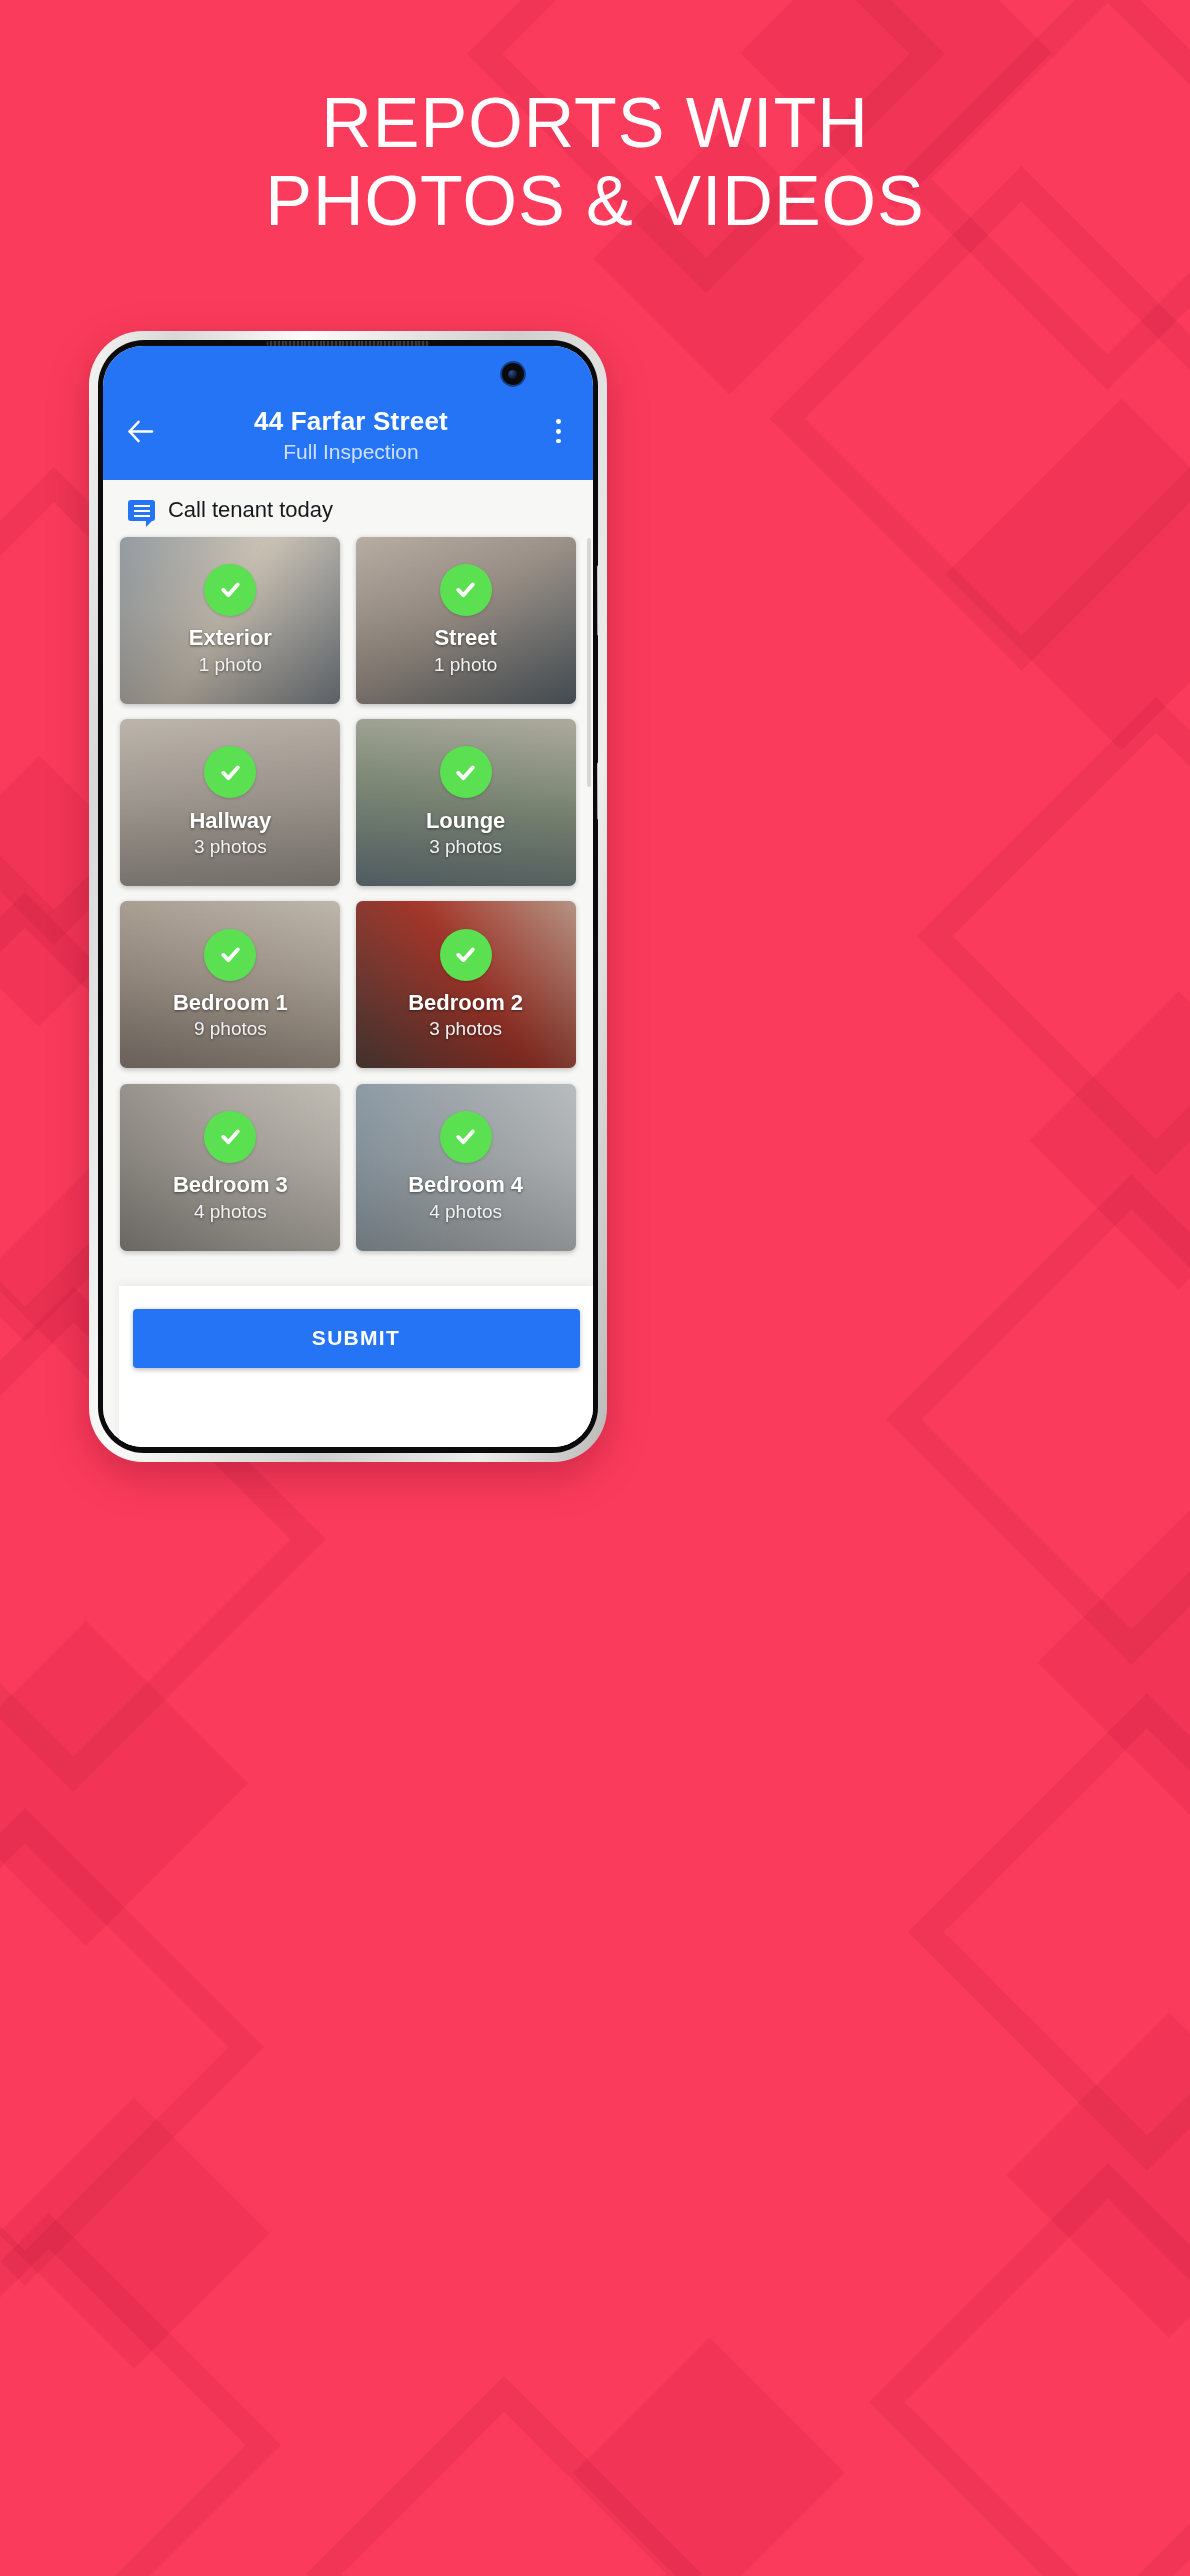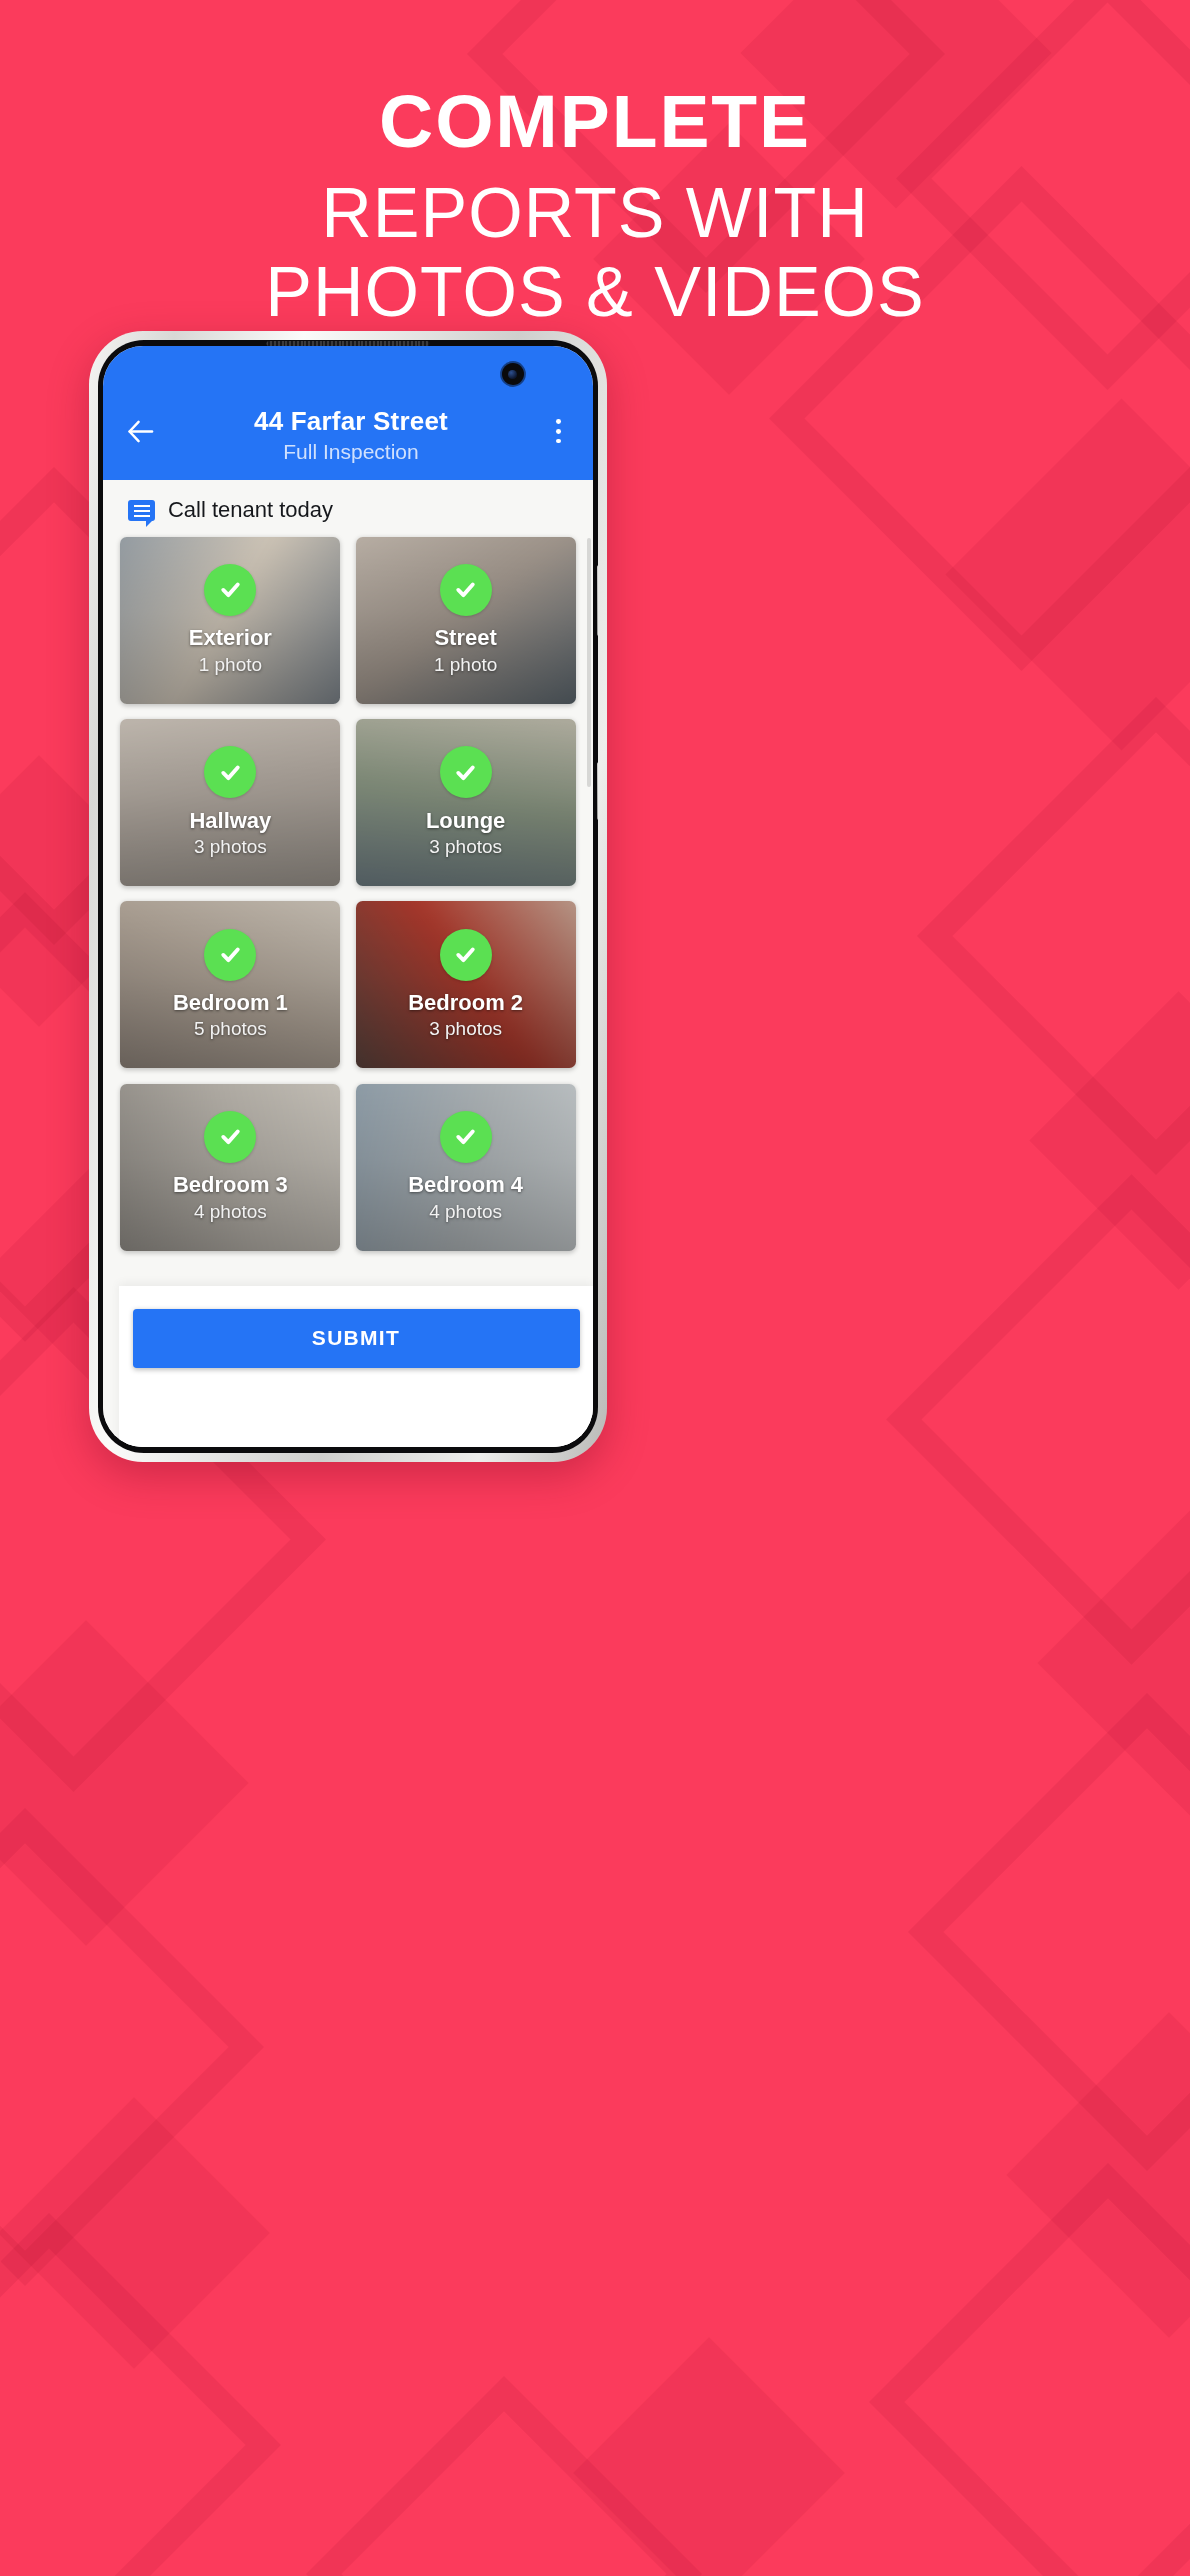--- a/index.html
+++ b/index.html
@@ -335,21 +335,20 @@
   <div class="dia dark" style="left:958px; top:1246px; width:297px; height:297px;"></div>
   <div class="dia dark-solid" style="left:1083px; top:1553px; width:220px; height:220px;"></div>
   <div class="dia dark" style="left:978px; top:1763px; width:288px; height:288px;"></div>
   <div class="dia dark-solid" style="left:1054px; top:2060px; width:230px; height:230px;"></div>
   <div class="dia dark" style="left:939px;  top:2233px; width:288px; height:288px;"></div>
   <div class="dia dark-solid" style="left:613px;  top:2377px; width:192px; height:192px;"></div>
   <div class="dia dark" style="left:364px;  top:2434px; width:230px; height:230px;"></div>
 </div>
 
 <div class="headline">
-  <span class="l1">COMPLETE</span>
   <span class="l2">REPORTS WITH</span>
   <span class="l3">PHOTOS &amp; VIDEOS</span>
 </div>
 
 <div class="phone">
   <div class="phone-inner">
     <div class="speaker"></div>
 
     <div class="screen">
       <div class="camera"></div>
@@ -442,21 +441,21 @@
             <div class="card">
               <div class="card-photo" style="background:linear-gradient(212deg,#cfc8bd 0%,#b3a79a 48%,#8d8279 100%);"></div>
               <div class="card-shade"></div>
               <div class="card-body">
                 <span class="check">
                   <svg width="29" height="29" viewBox="0 0 30 30">
                     <path d="M7.5 15.5 L12.8 20.8 L22.5 9.8" fill="none" stroke="#ffffff" stroke-width="4" stroke-linecap="round" stroke-linejoin="round"></path>
                   </svg>
                 </span>
                 <span class="card-name">Bedroom 1</span>
-                <span class="card-count">5 photos</span>
+                <span class="card-count">9 photos</span>
               </div>
             </div>
             <div class="card">
               <div class="card-photo" style="background:linear-gradient(235deg,#c4b7a6 0%,#b0392c 48%,#4b4944 100%);"></div>
               <div class="card-shade"></div>
               <div class="card-body">
                 <span class="check">
                   <svg width="29" height="29" viewBox="0 0 30 30">
                     <path d="M7.5 15.5 L12.8 20.8 L22.5 9.8" fill="none" stroke="#ffffff" stroke-width="4" stroke-linecap="round" stroke-linejoin="round"></path>
                   </svg>

